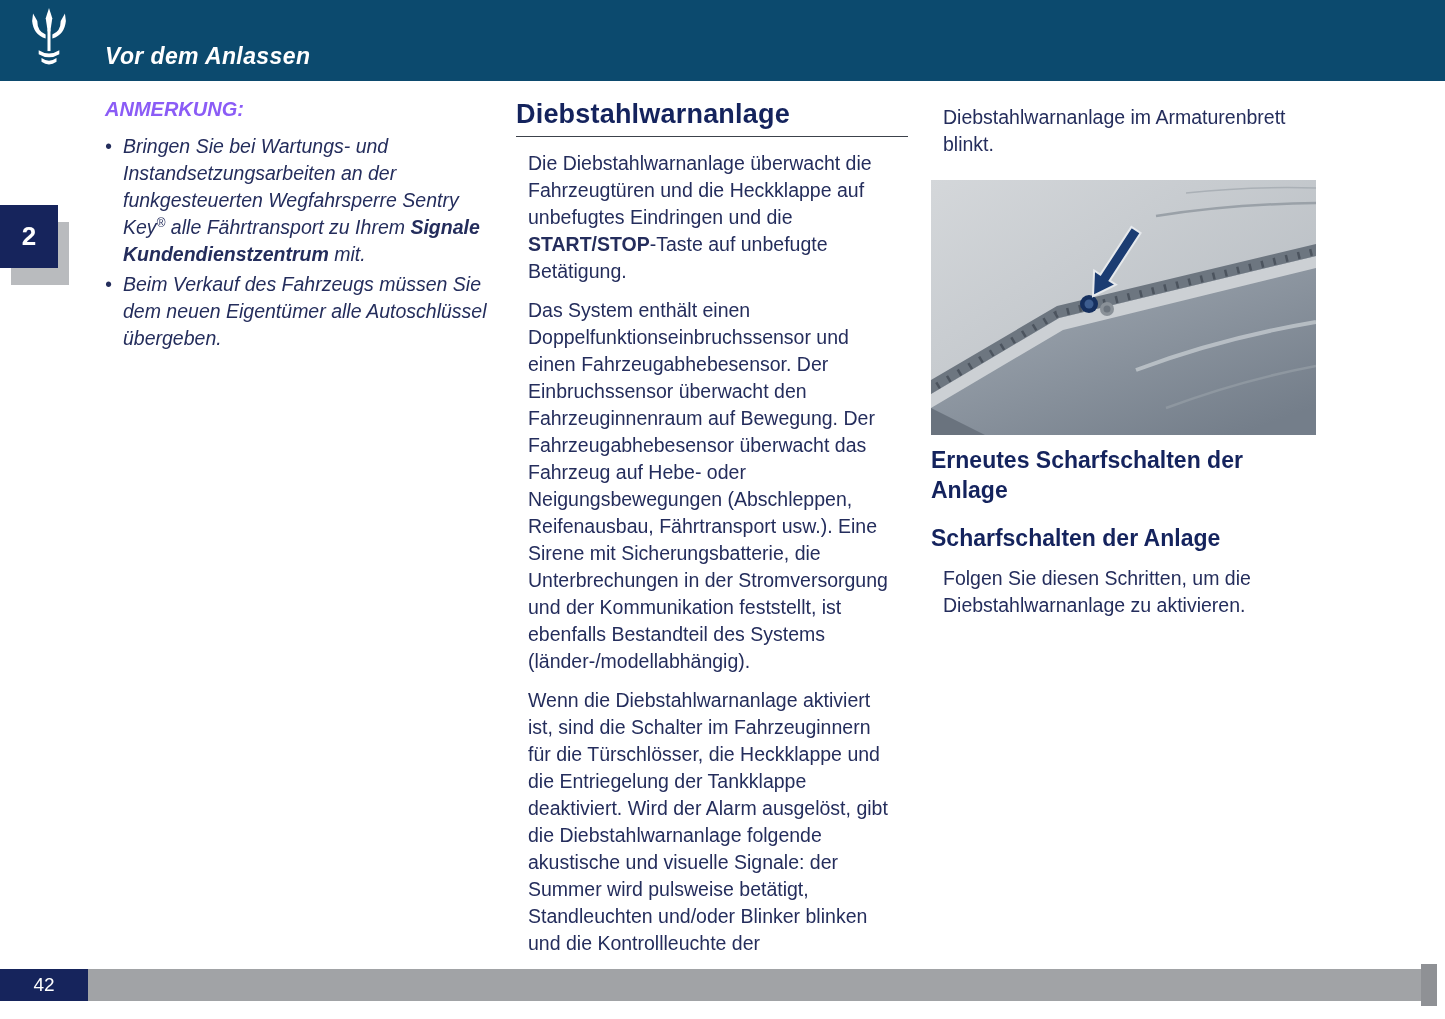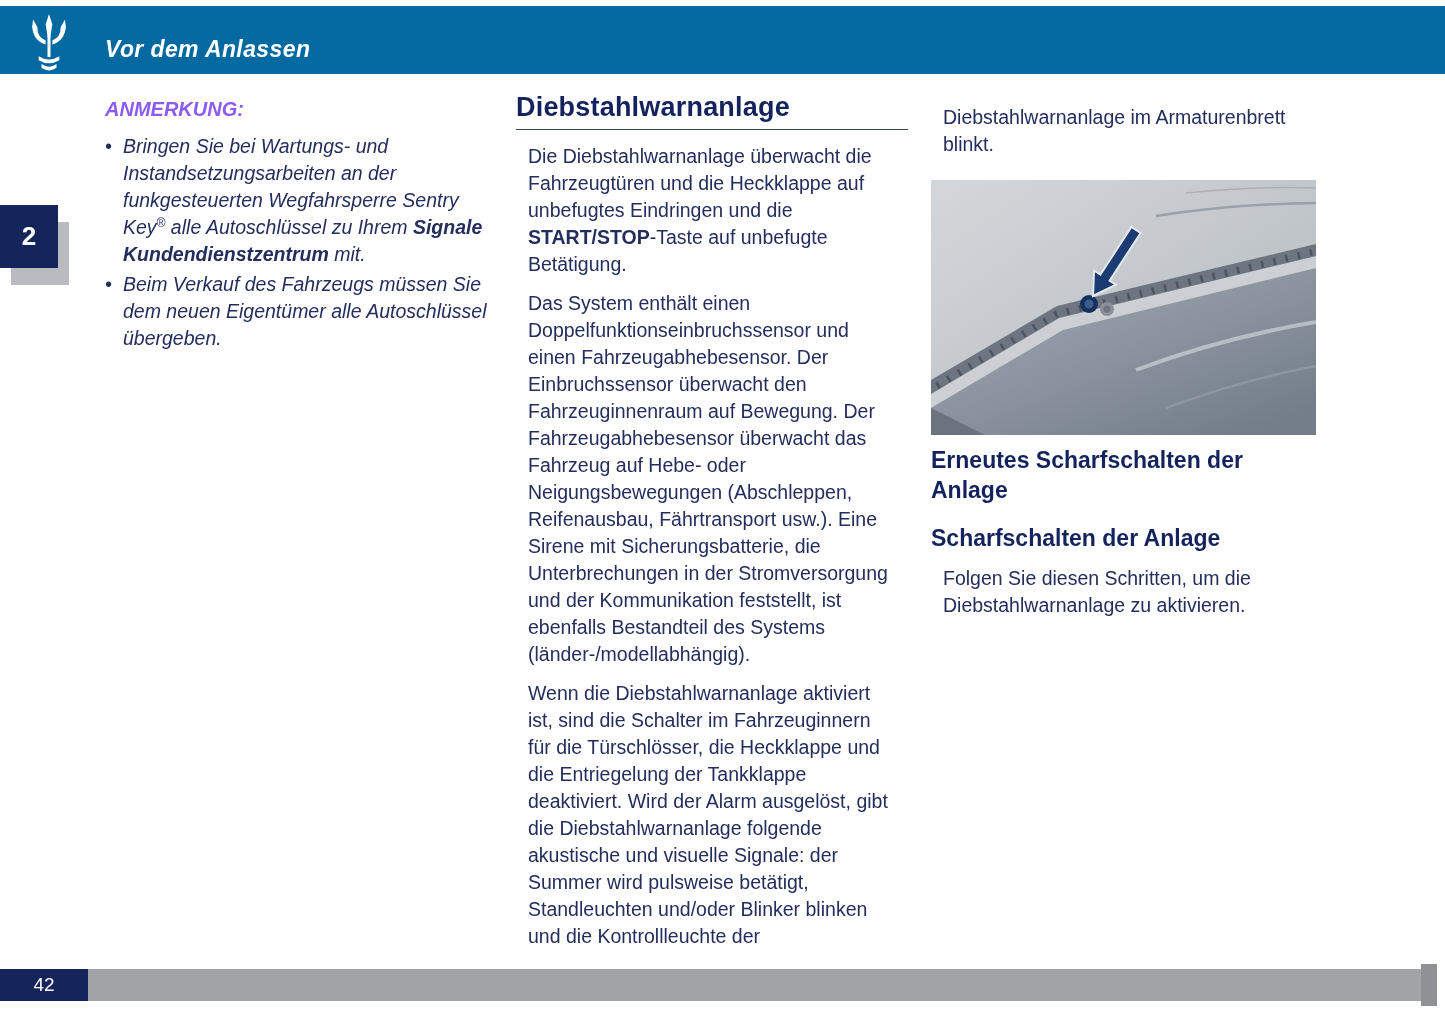--- a/index.html
+++ b/index.html
@@ -8,22 +8,22 @@
     font-family:"Liberation Sans", sans-serif;
     background:#ffffff;
     color:#242d5c;
     overflow:hidden;
     position:relative;
   }
   .page { position:relative; width:1445px; height:1019px; background:#fff; }
 
   
   .topbar {
-    position:absolute; left:0; top:6px; width:1445px; height:68px;
-    background:#0369a1;
+    position:absolute; left:0; top:0; width:1445px; height:81px;
+    background:#0c4a6e;
   }
   .logo {
     position:absolute; left:24px; top:5px; width:50px; height:64px;
     display:flex; align-items:center; justify-content:center;
   }
   .header-title {
     position:absolute; left:105px; bottom:11px;
     color:#ffffff; font-size:23px; font-weight:bold; font-style:italic;
     letter-spacing:.4px;
   }
@@ -52,21 +52,21 @@
     color:#8b5cf6; margin:4px 0 10px;
   }
   .note-list { list-style:none; }
   .note-item { display:flex; margin-bottom:3px; }
   .note-item .bullet { flex:none; width:18px; }
   .note-item .b { font-weight:bold; }
   sup.sup { font-size:12px; vertical-align:super; line-height:0; }
 
   .main-head {
     font-size:27px; font-weight:bold; color:#14235d;
-    letter-spacing:.2px; margin-top:2px;
+    letter-spacing:.2px; margin-top:9px;
   }
   .head-rule { border-top:1.5px solid #3c424b; margin:8px 0 13px; width:392px; }
 
   .col2 p, .col3 p { margin:12px; }
 
   .subhead {
     font-size:23px; line-height:30px; font-weight:bold; color:#14235d;
     margin:10px 0 8px;
   }
   .subhead.second { margin-top:18px; }
@@ -118,21 +118,21 @@
     <div class="box">
       <span>2</span>
     </div>
   </div>
 
   <section class="col col1">
     <h2 class="note-head">ANMERKUNG:</h2>
     <ul class="note-list">
       <li class="note-item">
         <span class="bullet">•</span>
-        <span class="note-body"><span>Bringen Sie bei Wartungs- und Instandsetzungsarbeiten an der funkgesteuerten Wegfahrsperre Sentry Key</span><sup class="sup">®</sup><span> alle Autoschlüssel zu Ihrem </span><span class="b">Signale Kundendienstzentrum</span><span> mit.</span></span>
+        <span class="note-body"><span>Bringen Sie bei Wartungs- und Instandsetzungsarbeiten an der funkgesteuerten Wegfahrsperre Sentry Key</span><sup class="sup">®</sup><span> alle Fährtransport zu Ihrem </span><span class="b">Signale Kundendienstzentrum</span><span> mit.</span></span>
       </li>
       <li class="note-item">
         <span class="bullet">•</span>
         <span class="note-body">Beim Verkauf des Fahrzeugs müssen Sie dem neuen Eigentümer alle Autoschlüssel übergeben.</span>
       </li>
     </ul>
   </section>
 
   <section class="col col2">
     <h2 class="main-head">Diebstahlwarnanlage</h2>

